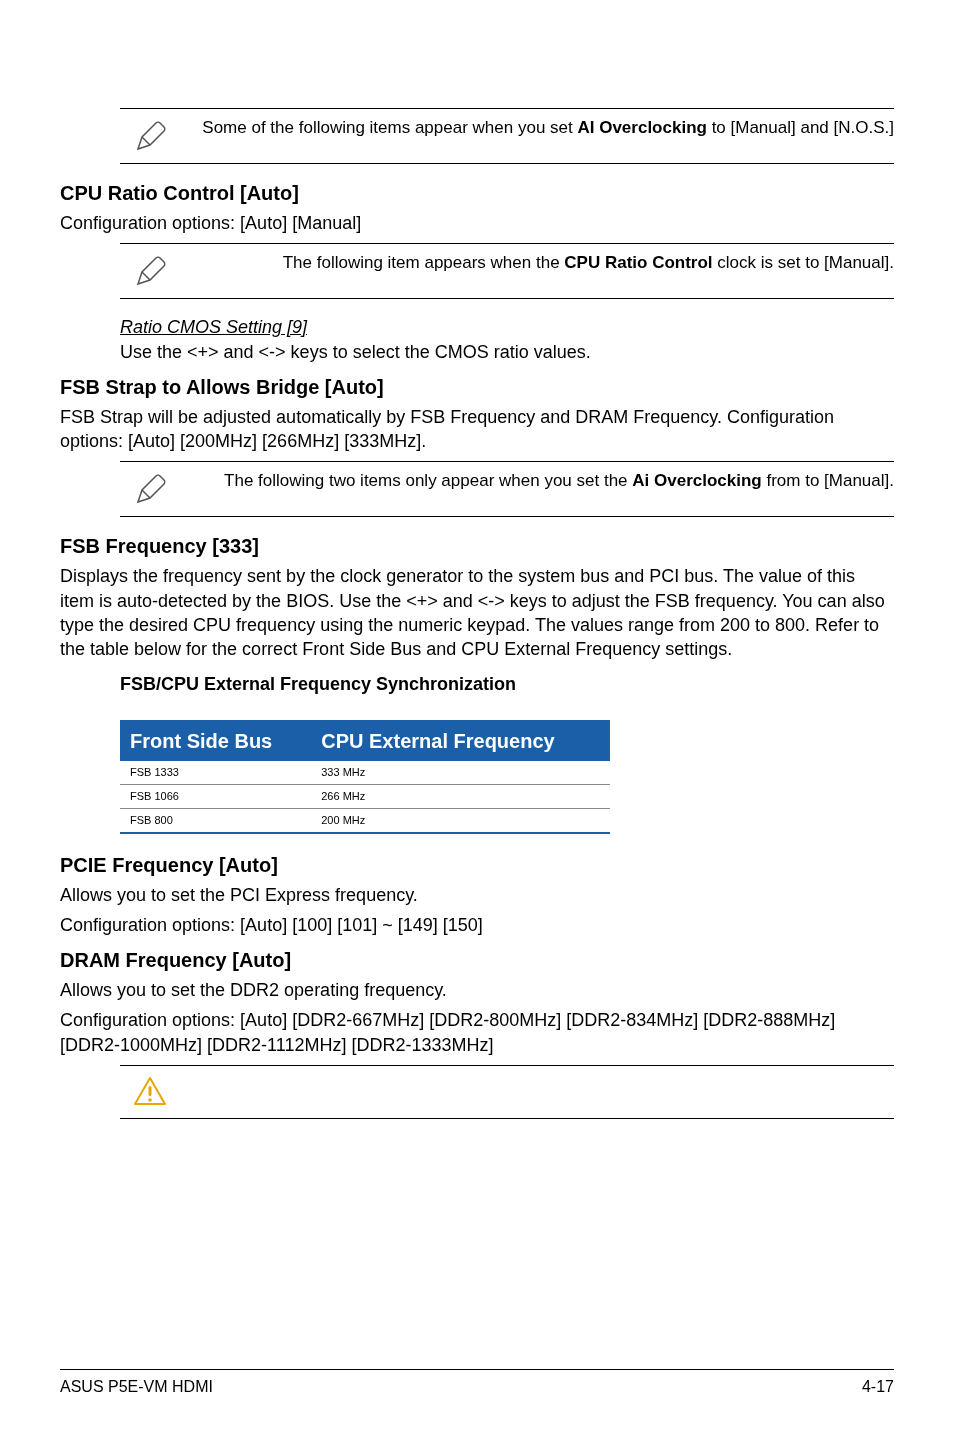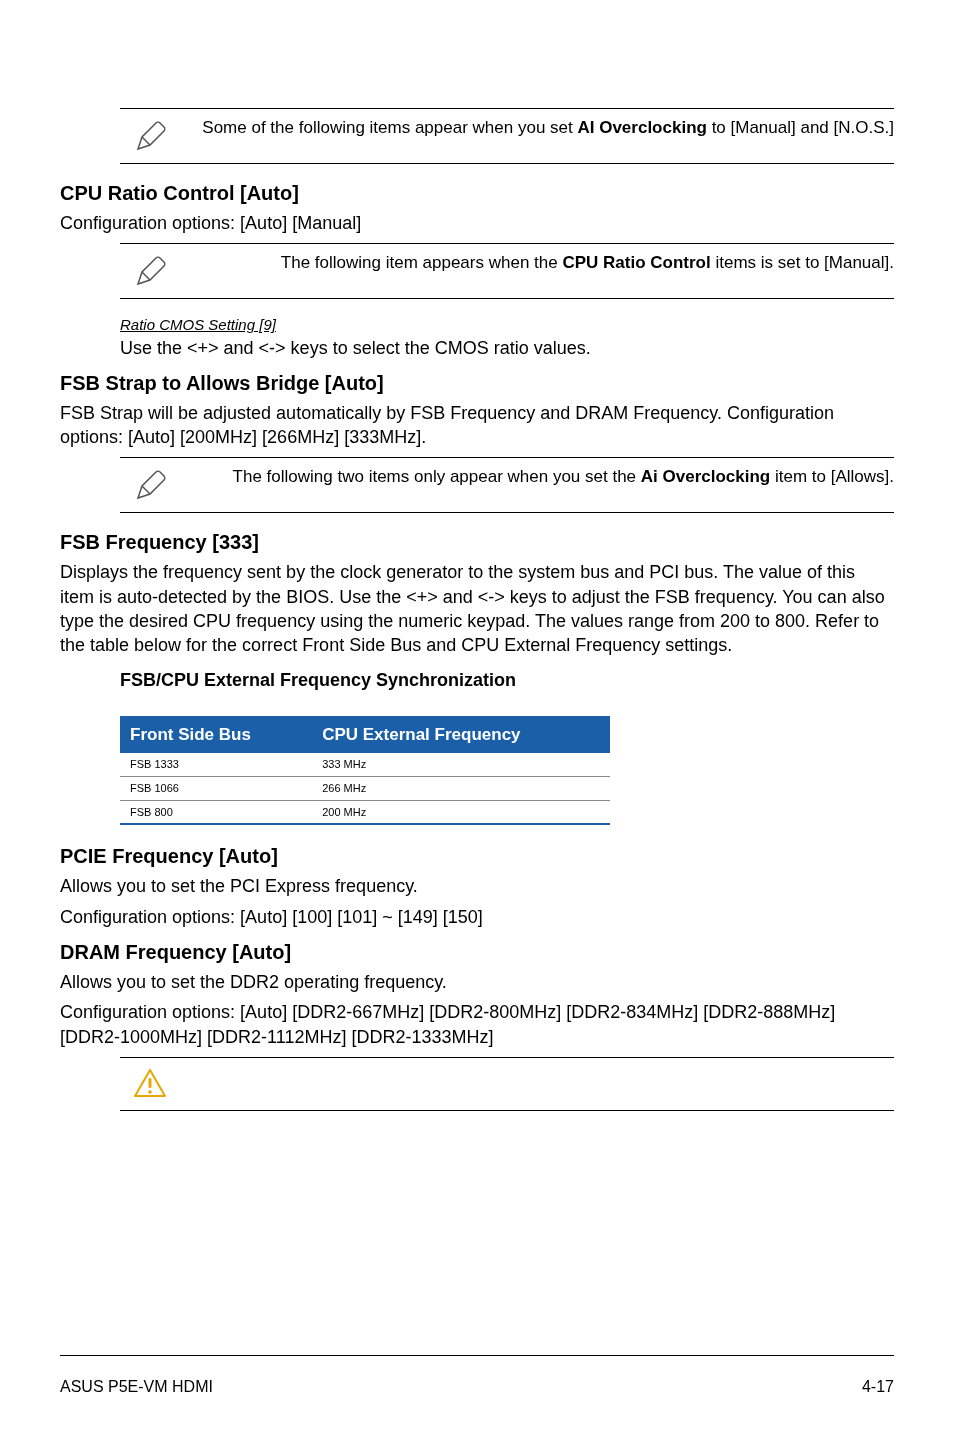--- a/index.html
+++ b/index.html
@@ -67,21 +67,21 @@
   p.body-text {
     font-size: 18px;
     margin-bottom: 6px;
   }
   .indented {
     margin-left: 60px;
   }
   .sub-heading {
     font-style: italic;
     text-decoration: underline;
-    font-size: 15px;
+    font-size: 18px;
     margin-top: 6px;
   }
   .table-caption {
     font-weight: bold;
     font-size: 18px;
     margin-left: 60px;
     margin-top: 10px;
     margin-bottom: 24px;
   }
   table.freq-table {
@@ -90,38 +90,38 @@
     width: 490px;
     border-top: 2px solid #1a5fa8;
     border-bottom: 2px solid #1a5fa8;
     margin-bottom: 18px;
   }
   table.freq-table th {
     background: #1a5fa8;
     color: #fff;
     text-align: left;
     padding: 6px 10px;
-    font-size: 17px;
+    font-size: 20px;
     font-weight: bold;
   }
   table.freq-table td {
     padding: 4px 10px;
     font-size: 11px;
     border-bottom: 1px solid #888;
   }
   table.freq-table tr:last-child td {
     border-bottom: none;
   }
   .footer {
     position: absolute;
     bottom: 40px;
     left: 60px;
     right: 60px;
     border-top: 1px solid #000;
-    padding-top: 20px;
+    padding-top: 6px;
     display: flex;
     justify-content: space-between;
     font-size: 16px;
   }
   .bold { font-weight: bold; }
 </style>
 </head>
 <body>
 
 <div class="note-block">
@@ -138,40 +138,40 @@
 <h3 class="section-heading">CPU Ratio Control [Auto]</h3>
 <p class="body-text">Configuration options: [Auto] [Manual]</p>
 
 <div class="note-block">
   <div class="icon-wrap">
     <svg width="36" height="36" viewBox="0 0 36 36">
         <path d="M6 30 L10 18 L24 4 C25 3 27 3 28 4 L32 8 C33 9 33 11 32 12 L18 26 L6 30 Z M10 18 L18 26" fill="none" stroke="#555" stroke-width="1.5"></path>
       </svg>
   </div>
   <div class="note-text">
-    <span>The following item appears when the </span><span class="bold">CPU Ratio Control</span><span> items is set to [Manual].</span>
+    <span>The following item appears when the </span><span class="bold">CPU Ratio Control</span><span> clock is set to [Manual].</span>
   </div>
 </div>
 
 <div class="indented">
   <p class="sub-heading">Ratio CMOS Setting [9]</p>
   <p class="body-text">Use the &lt;+&gt; and &lt;-&gt; keys to select the CMOS ratio values.</p>
 </div>
 
 <h3 class="section-heading">FSB Strap to Allows Bridge [Auto]</h3>
 <p class="body-text">FSB Strap will be adjusted automatically by FSB Frequency and DRAM Frequency. Configuration options: [Auto] [200MHz] [266MHz] [333MHz].</p>
 
 <div class="note-block">
   <div class="icon-wrap">
     <svg width="36" height="36" viewBox="0 0 36 36">
         <path d="M6 30 L10 18 L24 4 C25 3 27 3 28 4 L32 8 C33 9 33 11 32 12 L18 26 L6 30 Z M10 18 L18 26" fill="none" stroke="#555" stroke-width="1.5"></path>
       </svg>
   </div>
   <div class="note-text">
-    <span>The following two items only appear when you set the </span><span class="bold">Ai Overclocking</span><span> item to [Allows].</span>
+    <span>The following two items only appear when you set the </span><span class="bold">Ai Overclocking</span><span> from to [Manual].</span>
   </div>
 </div>
 
 <h3 class="section-heading">FSB Frequency [333]</h3>
 <p class="body-text">Displays the frequency sent by the clock generator to the system bus and PCI bus. The value of this item is auto-detected by the BIOS. Use the &lt;+&gt; and &lt;-&gt; keys to adjust the FSB frequency. You can also type the desired CPU frequency using the numeric keypad. The values range from 200 to 800. Refer to the table below for the correct Front Side Bus and CPU External Frequency settings.</p>
 
 <p class="table-caption">FSB/CPU External Frequency Synchronization</p>
 
 <table class="freq-table">
   <thead>

